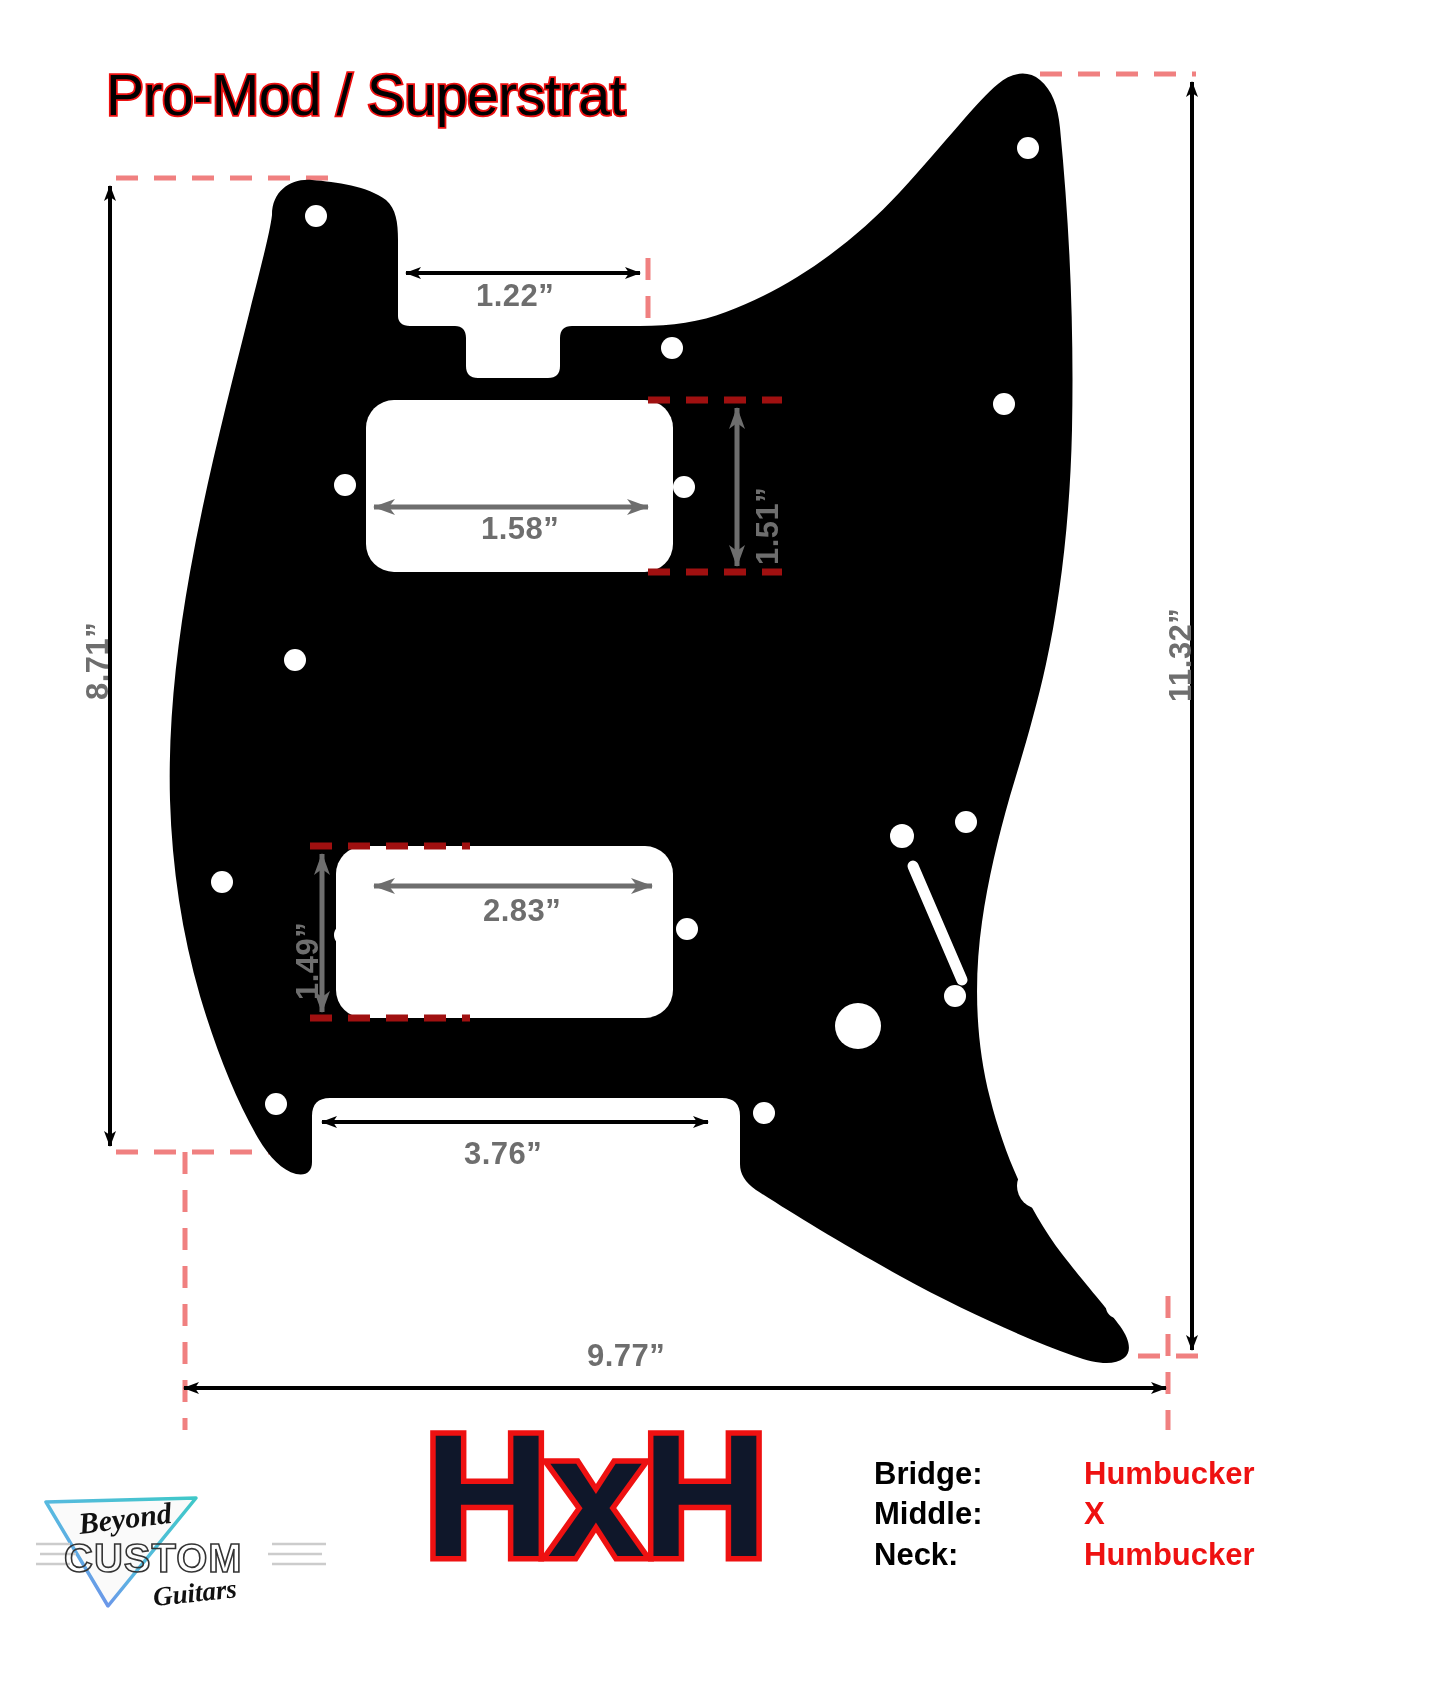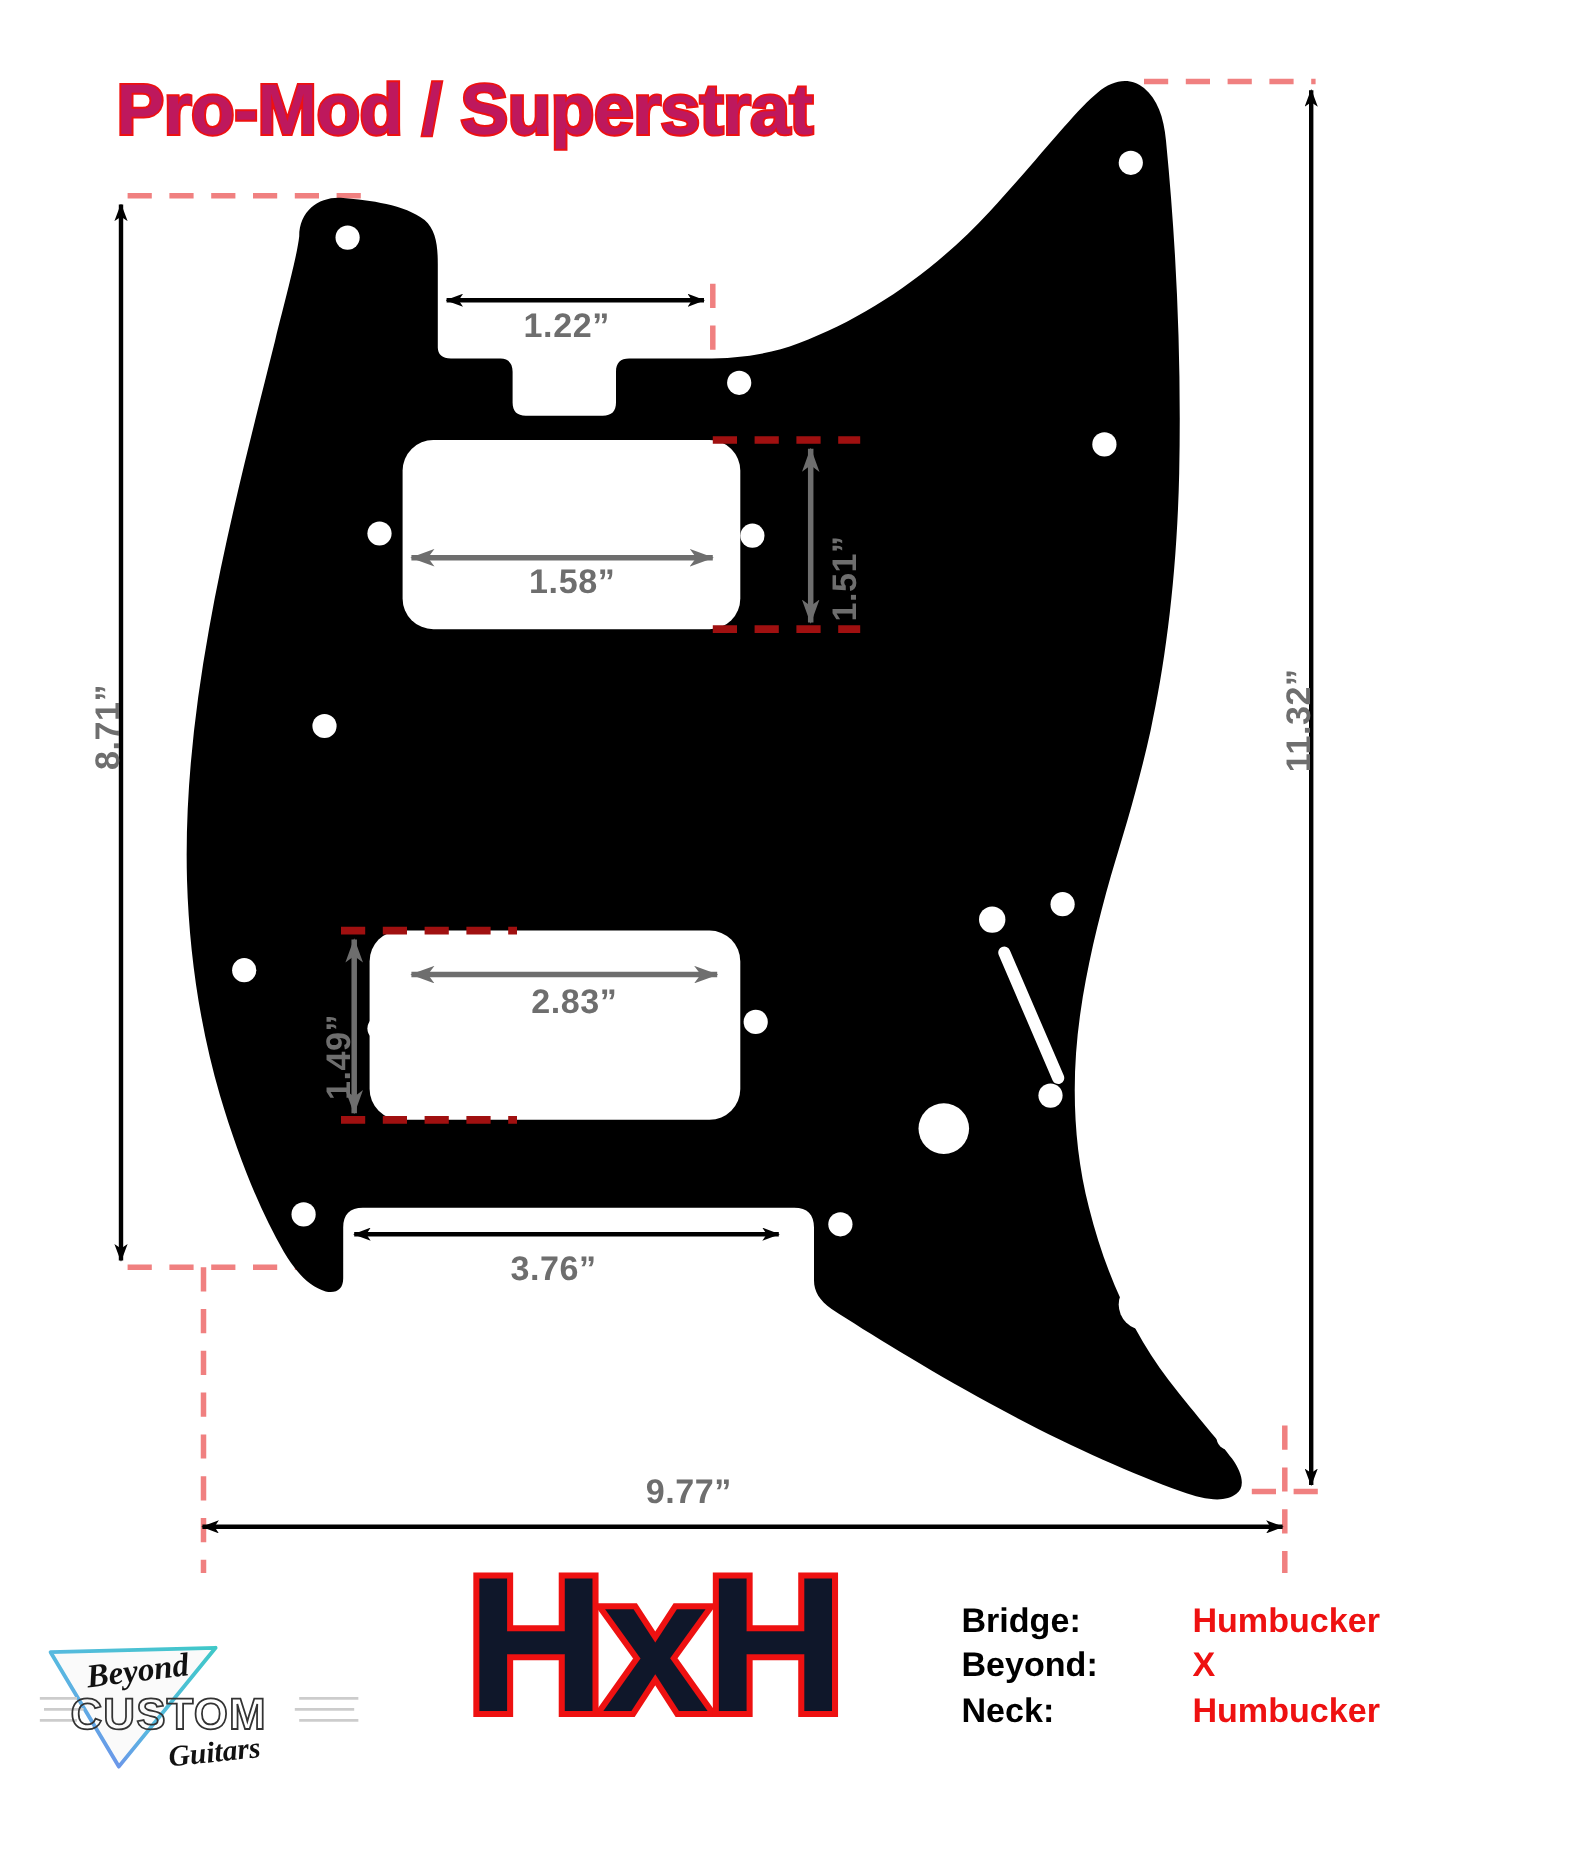--- a/index.html
+++ b/index.html
@@ -11,24 +11,24 @@
     width: 1445px; height: 1686px;
     position: relative;
     font-family: "Liberation Sans", sans-serif;
     overflow: hidden;
   }
 
   
   #title {
     position: absolute;
     left: 106px; top: 62px;
-    font-size: 65px;
-    font-weight: bold;
+    font-size: 57px;
+    font-weight: normal;
     letter-spacing: -0.5px;
-    color: #be185d;
+    color: #000000;
     -webkit-text-stroke: 3.5px #ee1111;
     paint-order: stroke fill;
     white-space: nowrap;
   }
 
   
   #stage {
     position: absolute;
     left: 0; top: 0;
     width: 1445px; height: 1686px;
@@ -339,21 +339,21 @@
   </div>
 
   <div id="hxh">HxH</div>
 
   <div id="legend">
     <div class="row">
       <span class="lab">Bridge:</span>
       <span class="val">Humbucker</span>
     </div>
     <div class="row">
-      <span class="lab">Beyond:</span>
+      <span class="lab">Middle:</span>
       <span class="val">X</span>
     </div>
     <div class="row">
       <span class="lab">Neck:</span>
       <span class="val">Humbucker</span>
     </div>
   </div>
 
 </div>
 

